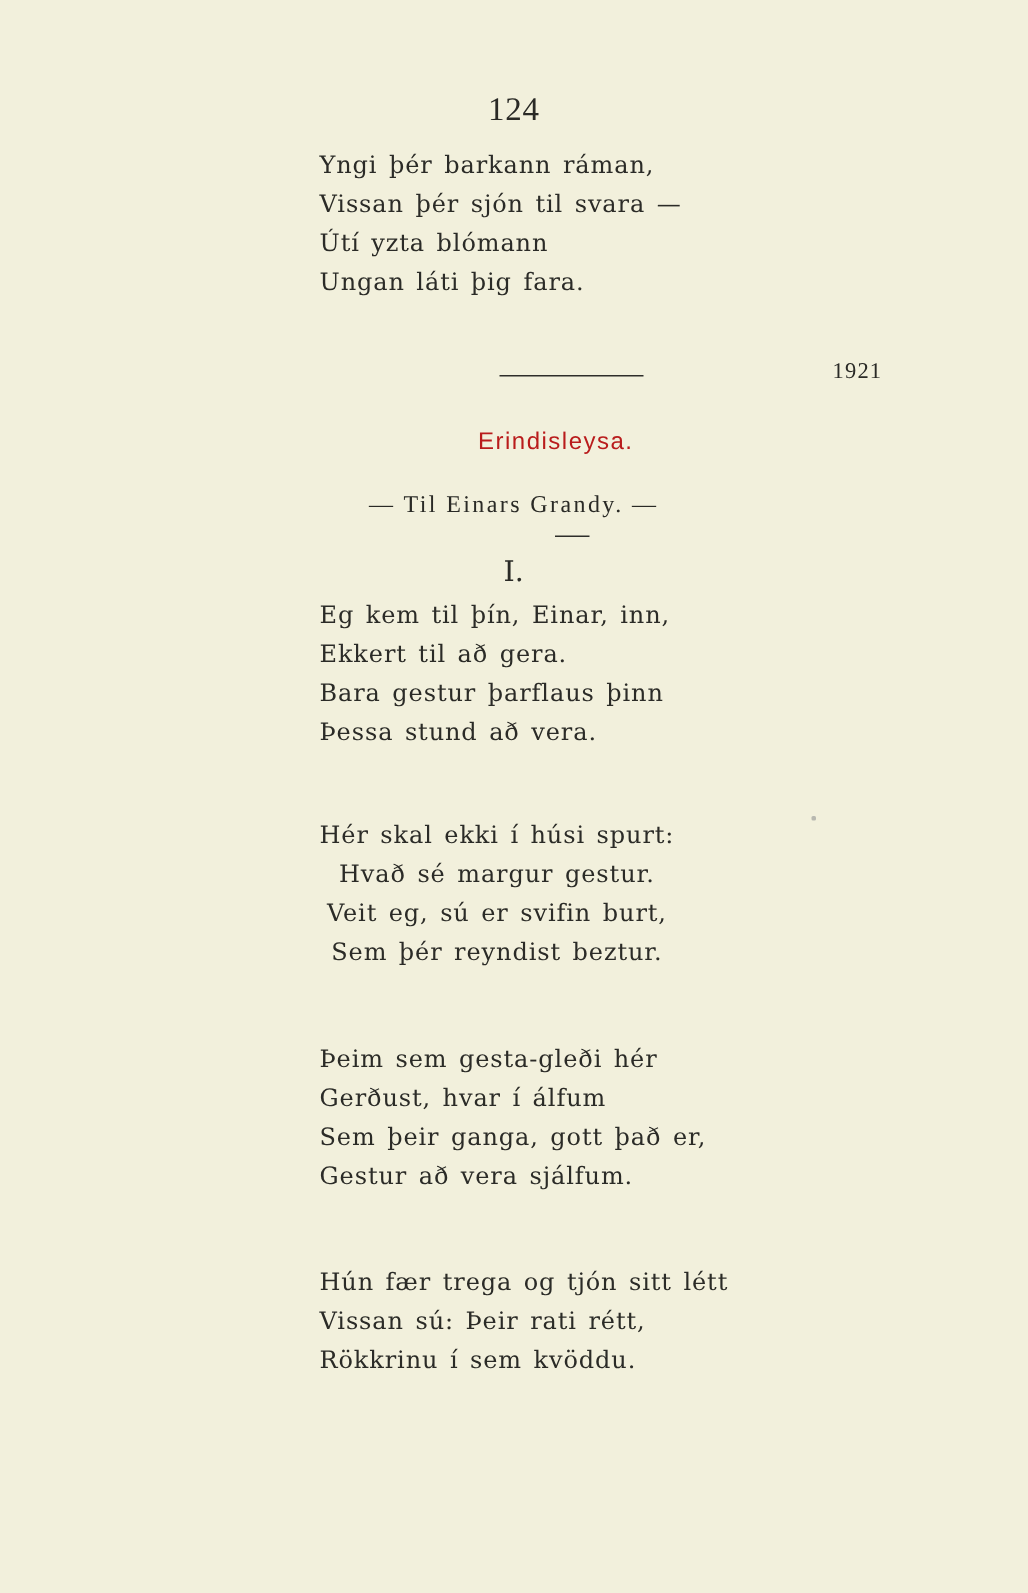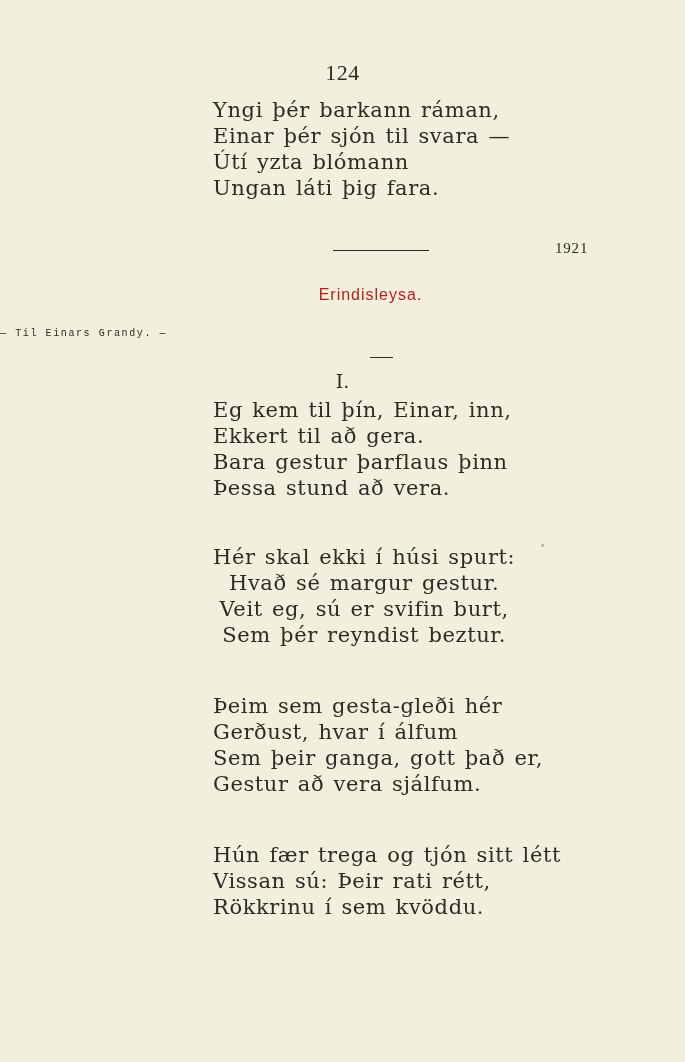--- a/index.html
+++ b/index.html
@@ -18,21 +18,21 @@
       top: 60px;
       text-align: center;
       font-family: "Liberation Serif", serif;
       font-size: 22px;
       letter-spacing: 0.5px;
     }
     .stanza {
       position: absolute;
       left: 213px;
       font-family: "DejaVu Serif", serif;
-      font-size: 21px;
+      font-size: 16px;
       line-height: 26px;
       letter-spacing: 0.6px;
       word-spacing: 2px;
       color: #2b2b27;
     }
     .stanza .line { display: block; white-space: nowrap; }
     .year {
       position: absolute;
       left: 555px;
       top: 240px;
@@ -54,23 +54,23 @@
       font-family: "Liberation Sans", sans-serif;
       font-size: 16px;
       letter-spacing: 1px;
       color: #b91c1c;
       margin-left: 28px;
     }
     .dedication {
       position: absolute;
       left: 0; width: 100%;
       top: 328px;
-      text-align: left;
-      font-family: Liberation Mono, monospace;
-      font-size: 10px;
+      text-align: center;
+      font-family: Liberation Serif, serif;
+      font-size: 16px;
       letter-spacing: 1.6px;
     }
     .section-numeral {
       position: absolute;
       left: 0; width: 100%;
       top: 370px;
       text-align: center;
       font-family: "DejaVu Serif", serif;
       font-size: 19px;
     }
@@ -84,21 +84,21 @@
   </style>
 </head>
 <body>
 
 <div>
 
   <div class="page-number">124</div>
 
   <div class="stanza" style="top:97px;">
     <span class="line">Yngi þér barkann ráman,</span>
-    <span class="line">Einar þér sjón til svara —</span>
+    <span class="line">Vissan þér sjón til svara —</span>
     <span class="line">Útí yzta blómann</span>
     <span class="line">Ungan láti þig fara.</span>
   </div>
 
   <div class="year">1921</div>
 
   <div class="rule" style="left:333px; top:250px; width:96px;"></div>
 
   <div class="title">Erindisleysa.</div>
 

